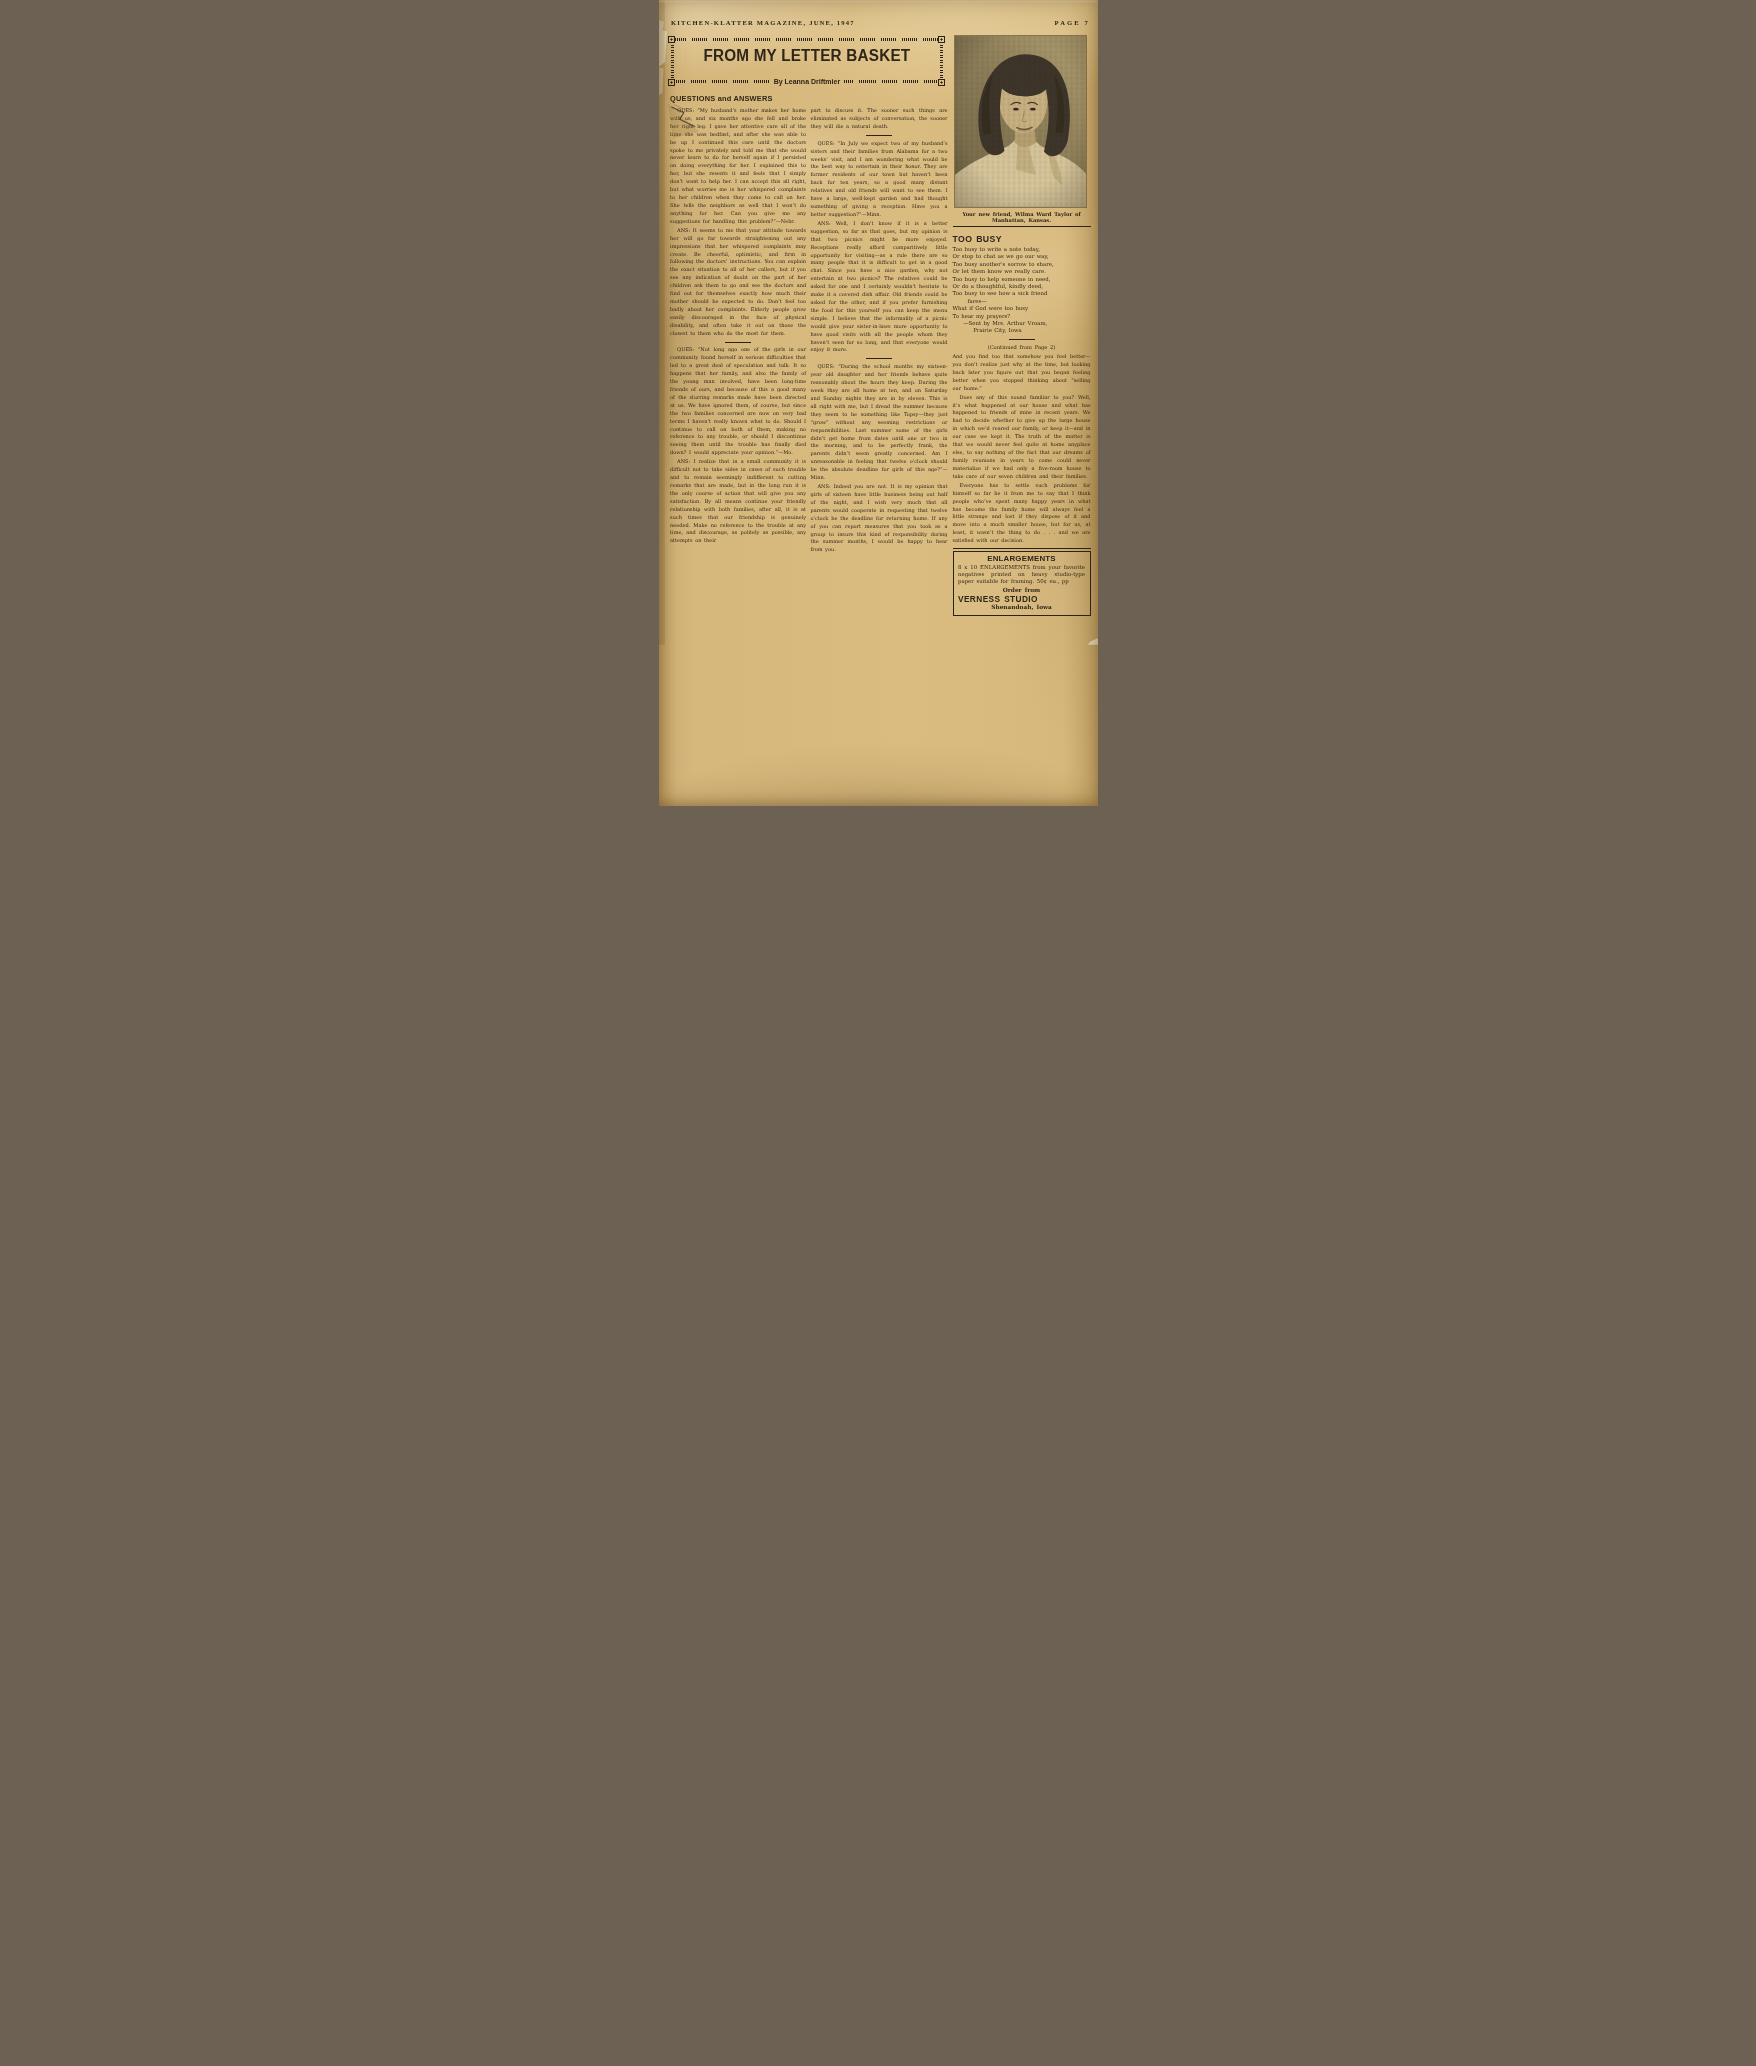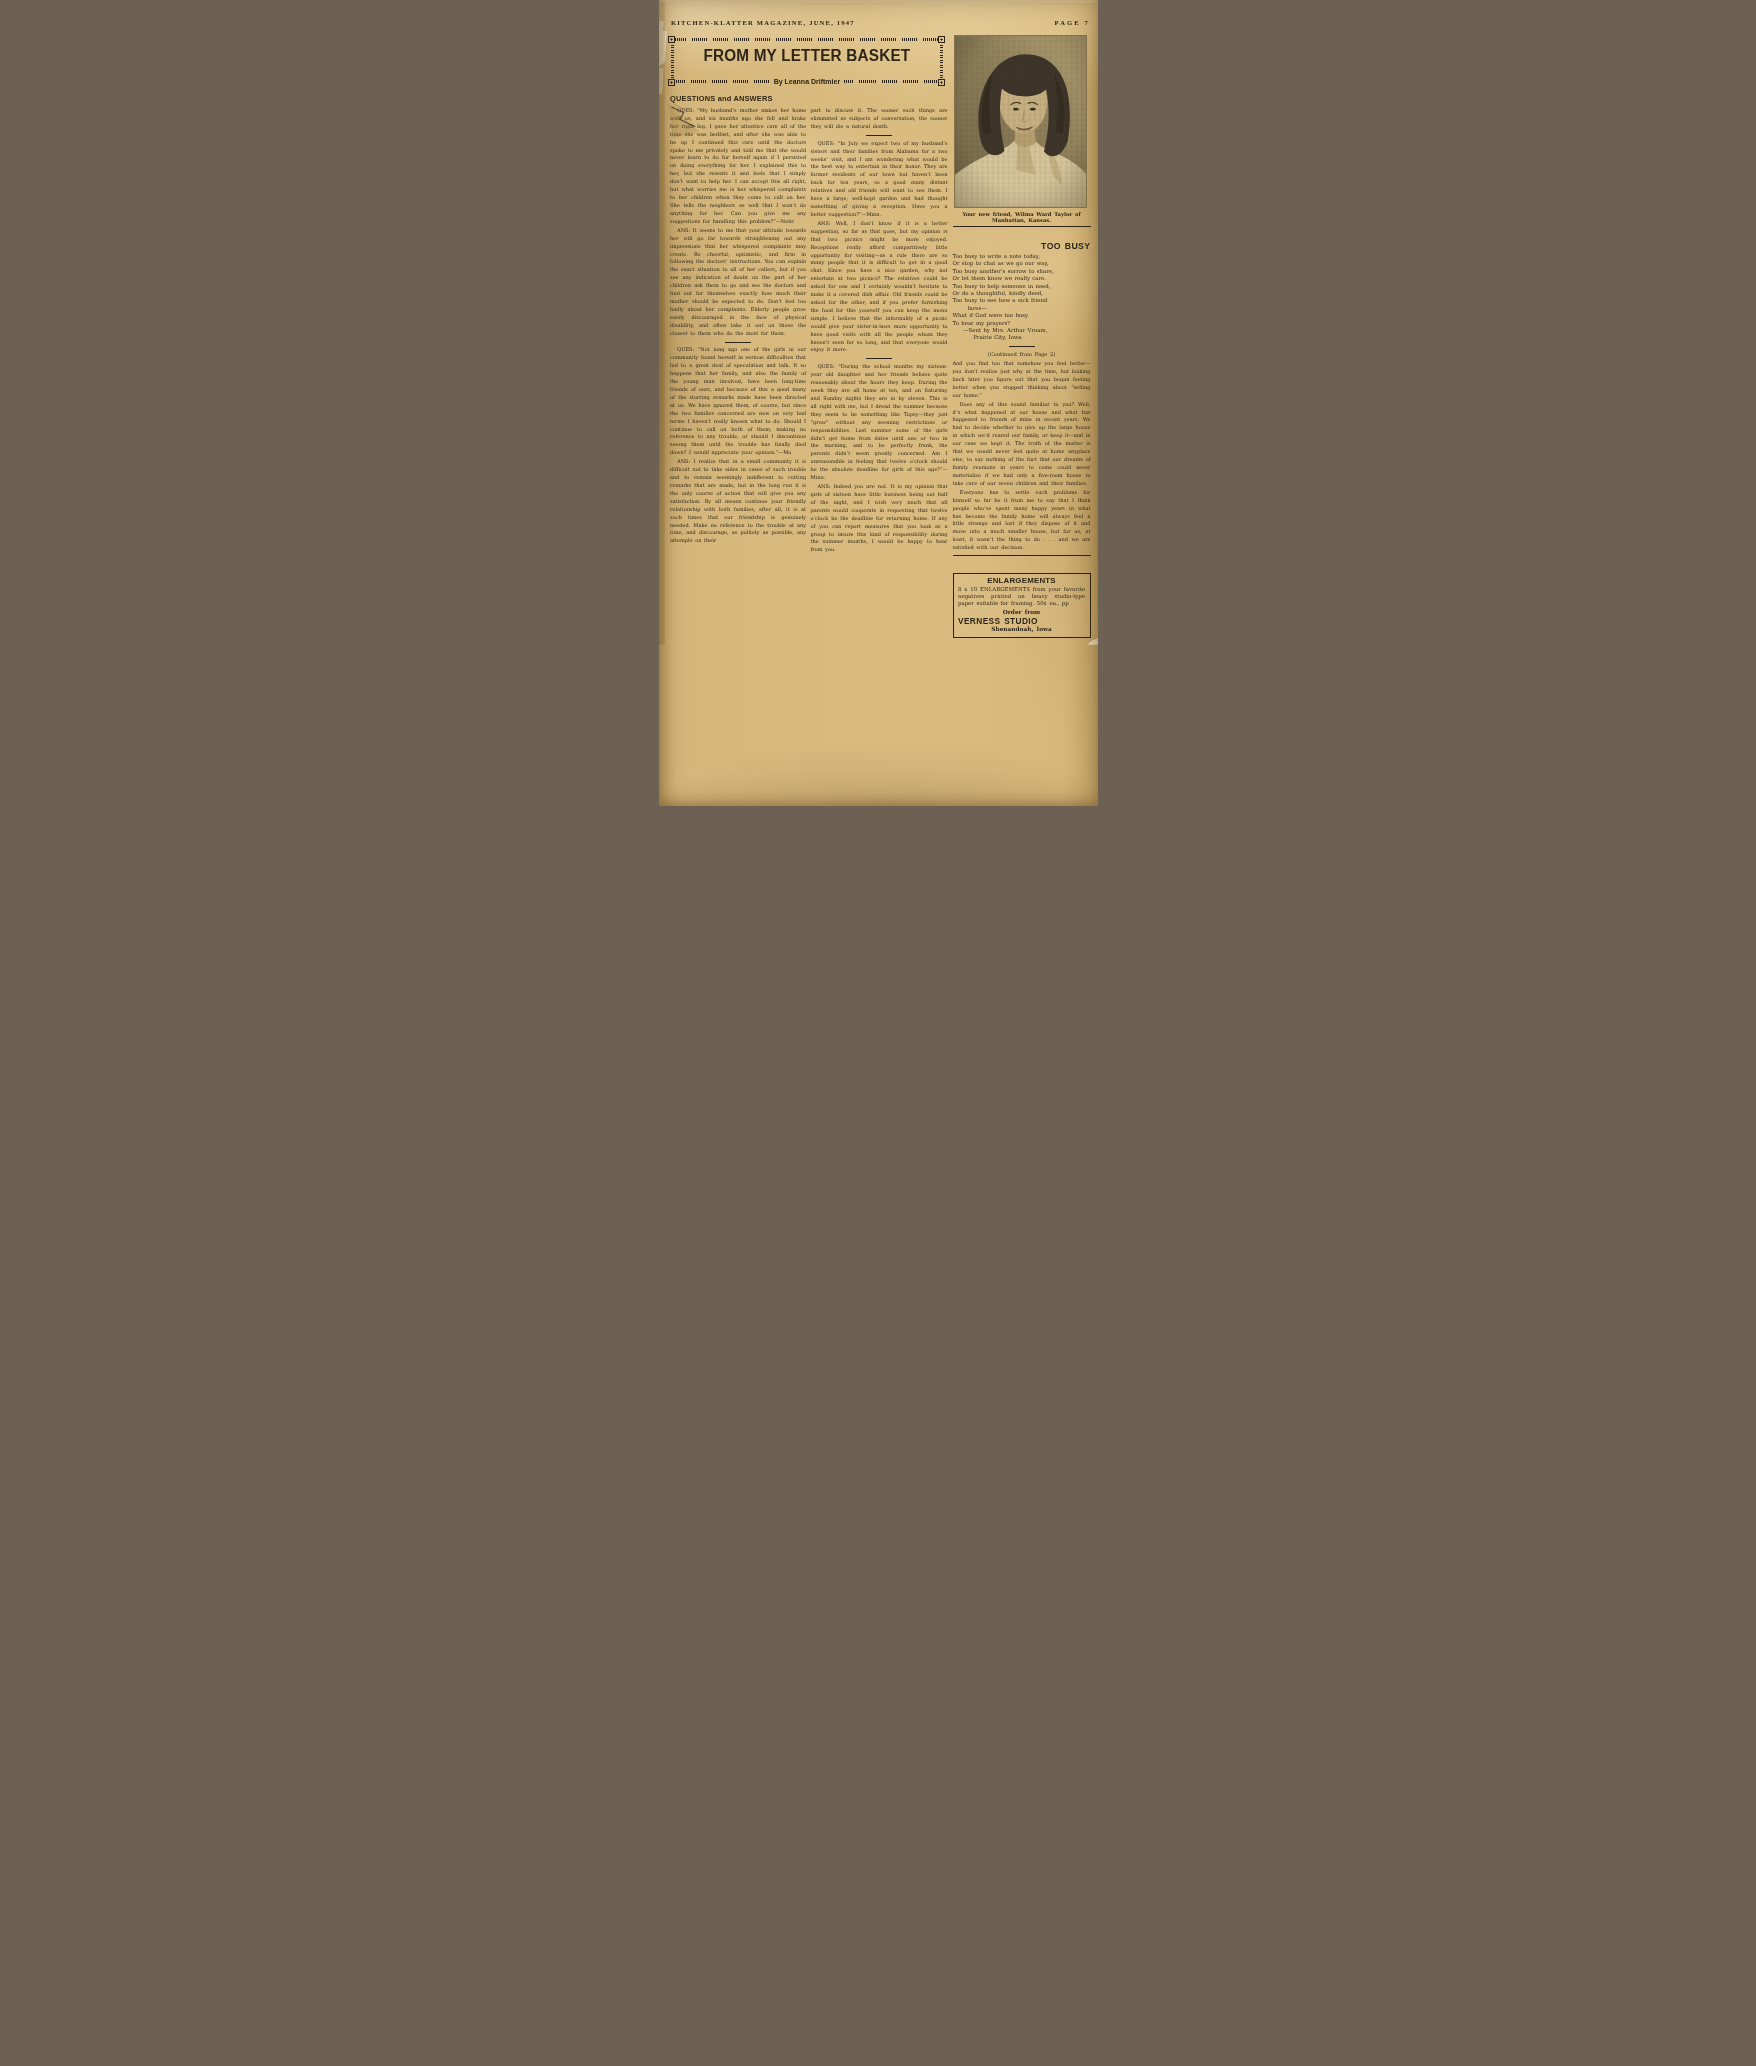--- a/index.html
+++ b/index.html
@@ -51,27 +51,27 @@
   .col p{margin:0 0 1.2px 0;}
   .indent{text-indent:7px;}
   .col1{left:11.6px;width:136px;}
   .col2{left:152px;width:137px;}
   .col3{left:294px;top:35px;width:138px;}
   .divider{width:26px;height:0.8px;background:#2b2318;margin:4.1px auto;}
 
   .photo{display:block;width:131px;height:171px;margin-left:1.2px;border:0.4px solid #87744d;background:#9a8a62;}
   .caption{margin-top:2.5px;text-align:center;font-weight:bold;font-size:5.2px;line-height:6.6px;text-indent:0;}
   .rule{height:0.8px;background:#2b2318;margin-top:2.5px;}
-  .poem-title{margin-top:16px;text-align:right;font-family:"Liberation Sans",sans-serif;font-weight:bold;
+  .poem-title{margin-top:9px;text-align:left;font-family:"Liberation Sans",sans-serif;font-weight:bold;
     font-size:8.7px;letter-spacing:0.4px;}
   .poem{margin-top:2.1px;font-size:5.4px;line-height:7.4px;text-align:left;word-spacing:0.6px;}
   .poem-cont{padding-left:15px;}
   .credit1{padding-left:10.7px;} .credit2{padding-left:20.7px;}
   .cont-head{text-align:center;font-size:5.2px;margin:2.9px 0 1.2px 0;}
-  .ad{margin-top:18px;border:1.7px solid #2b2318;padding:2.5px 4.5px 3.3px;background:rgba(255,240,200,.06);}
+  .ad{margin-top:3px;border:1.7px solid #2b2318;padding:2.5px 4.5px 3.3px;background:rgba(255,240,200,.06);}
   .ad-title{text-align:center;font-family:"Liberation Sans",sans-serif;font-weight:bold;font-size:7.9px;letter-spacing:0.2px;}
   .ad-body{margin-top:0.8px;font-size:5.4px;line-height:7.4px;text-align:justify;word-spacing:0.8px;}
   .ad-order{text-align:center;font-weight:bold;font-size:5.8px;margin-top:1.7px;}
   .ad-studio{font-family:"Liberation Sans",sans-serif;font-weight:bold;font-size:8.3px;letter-spacing:0.4px;margin-top:0.8px;}
   .ad-city{text-align:center;font-weight:bold;font-size:5.8px;}
 </style>
 </head>
 <body>
 
 <div class="page">

